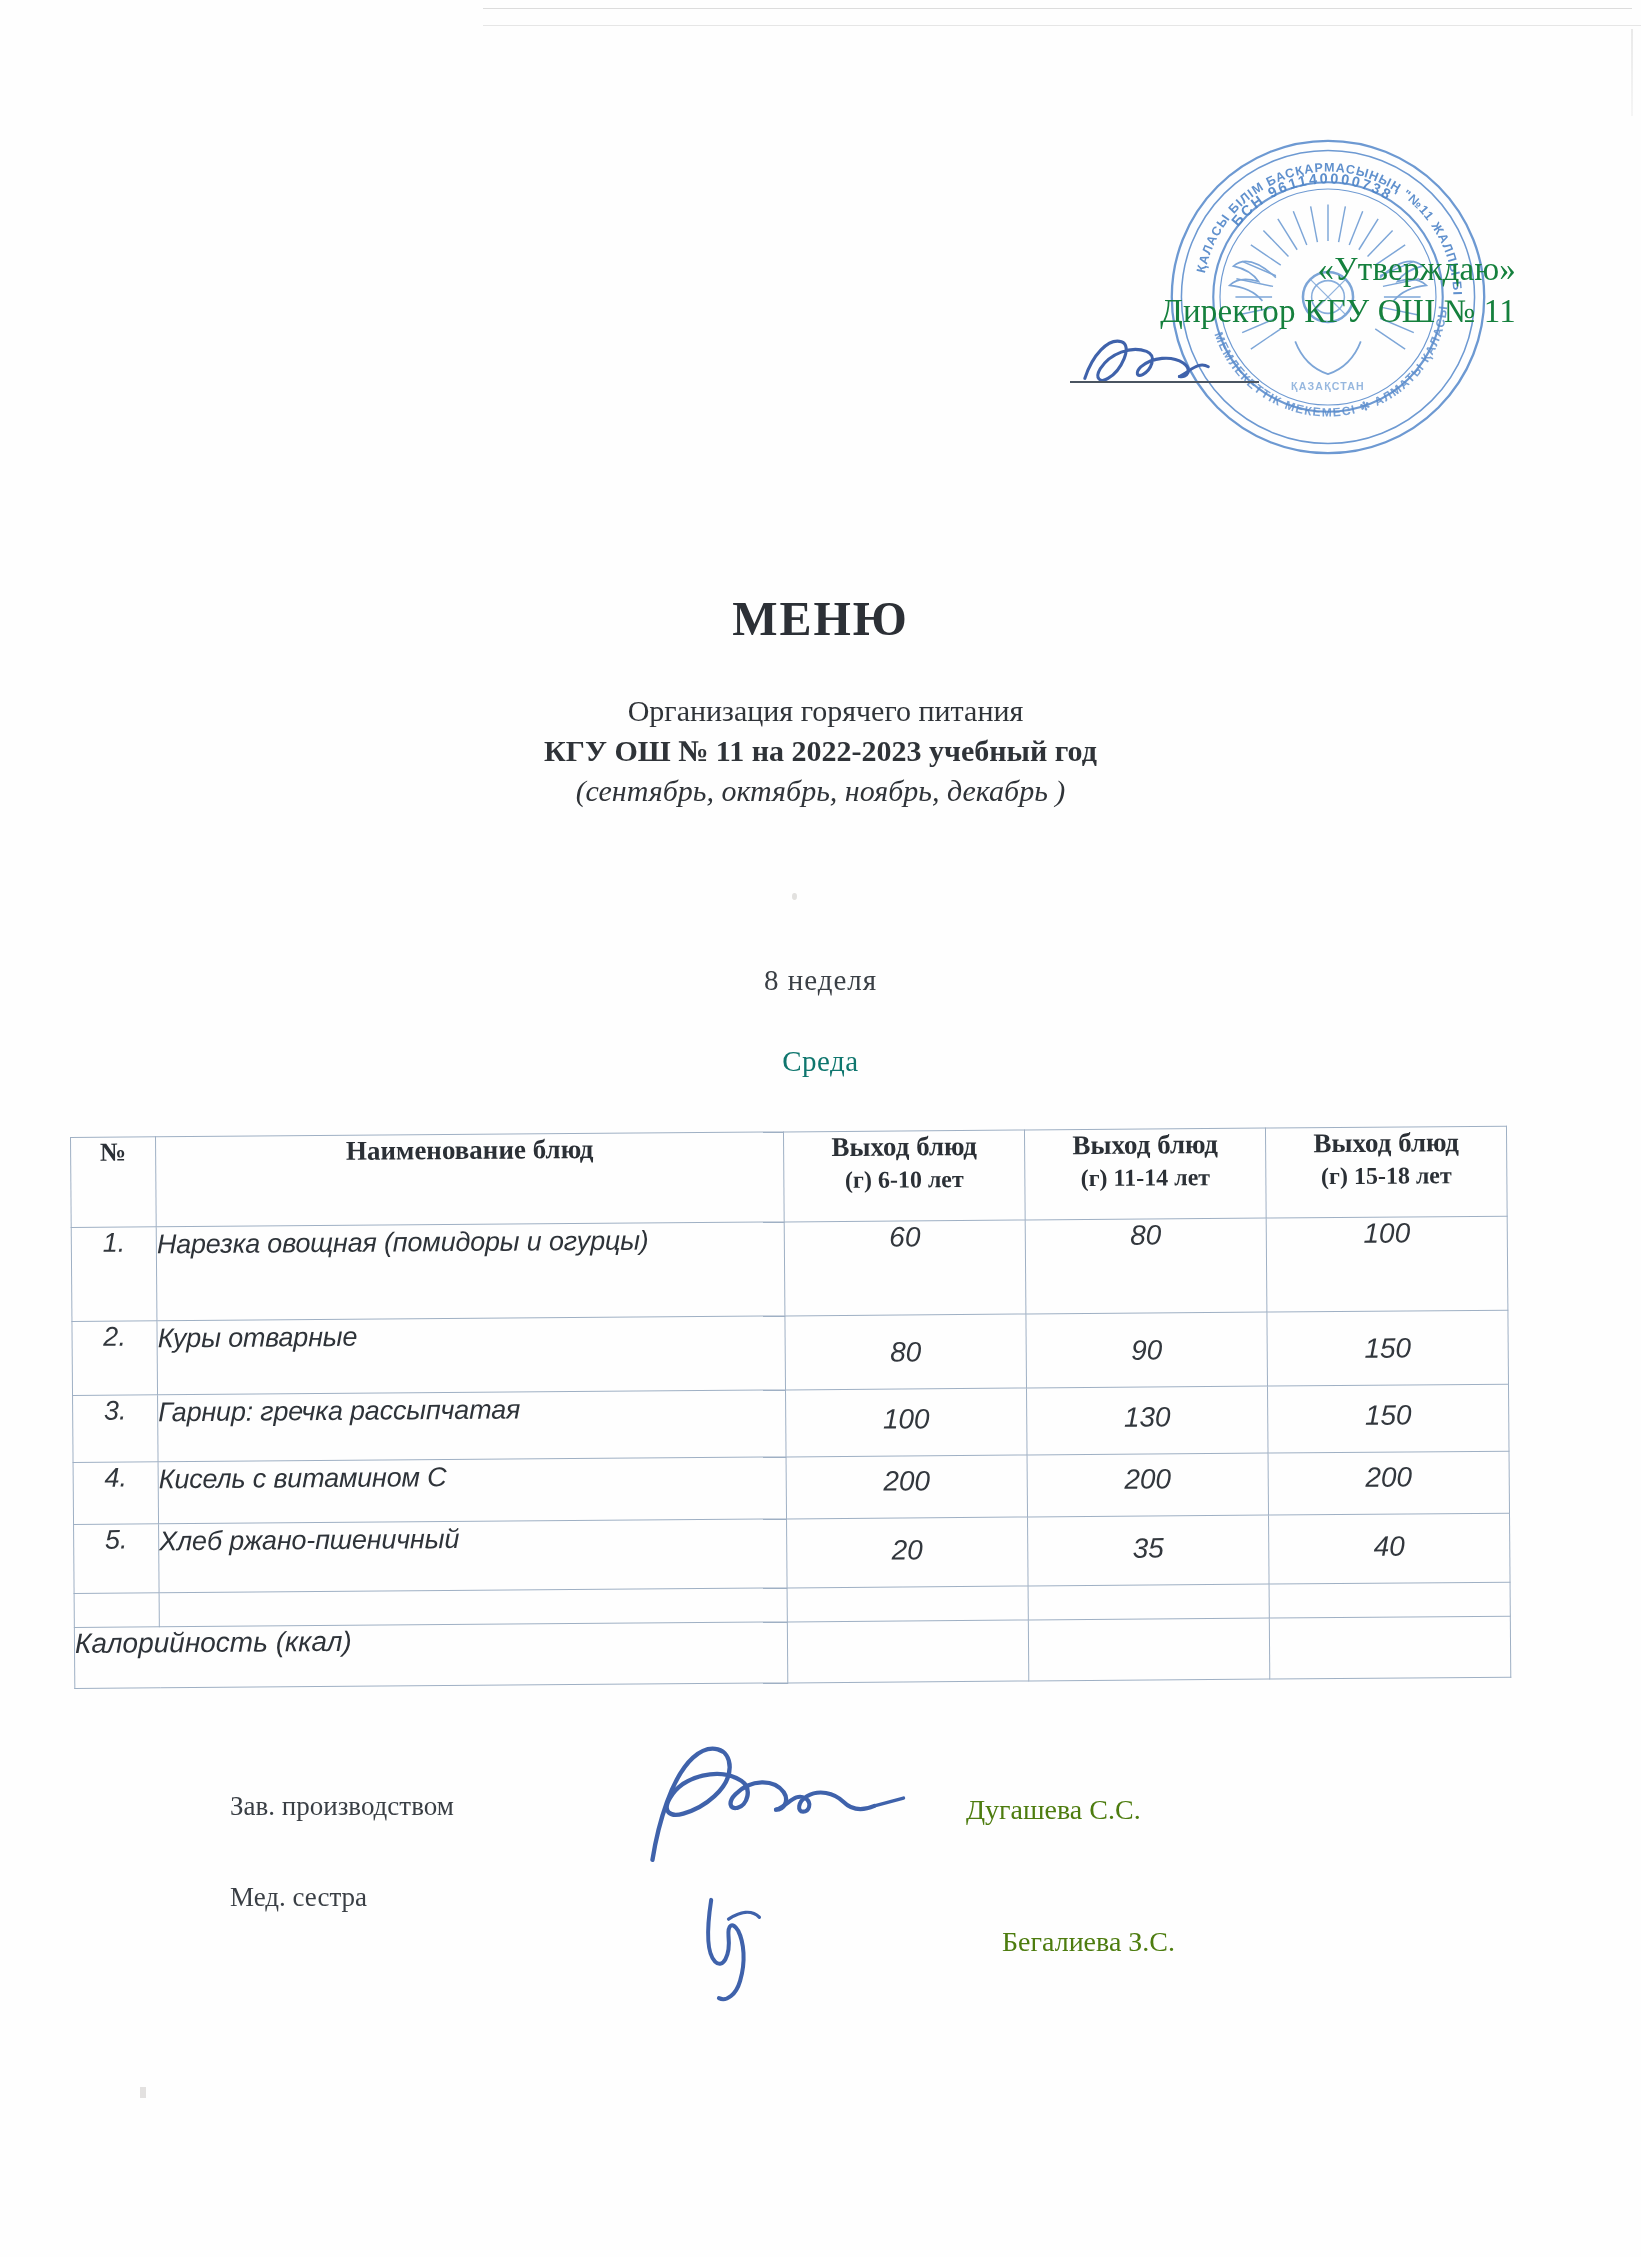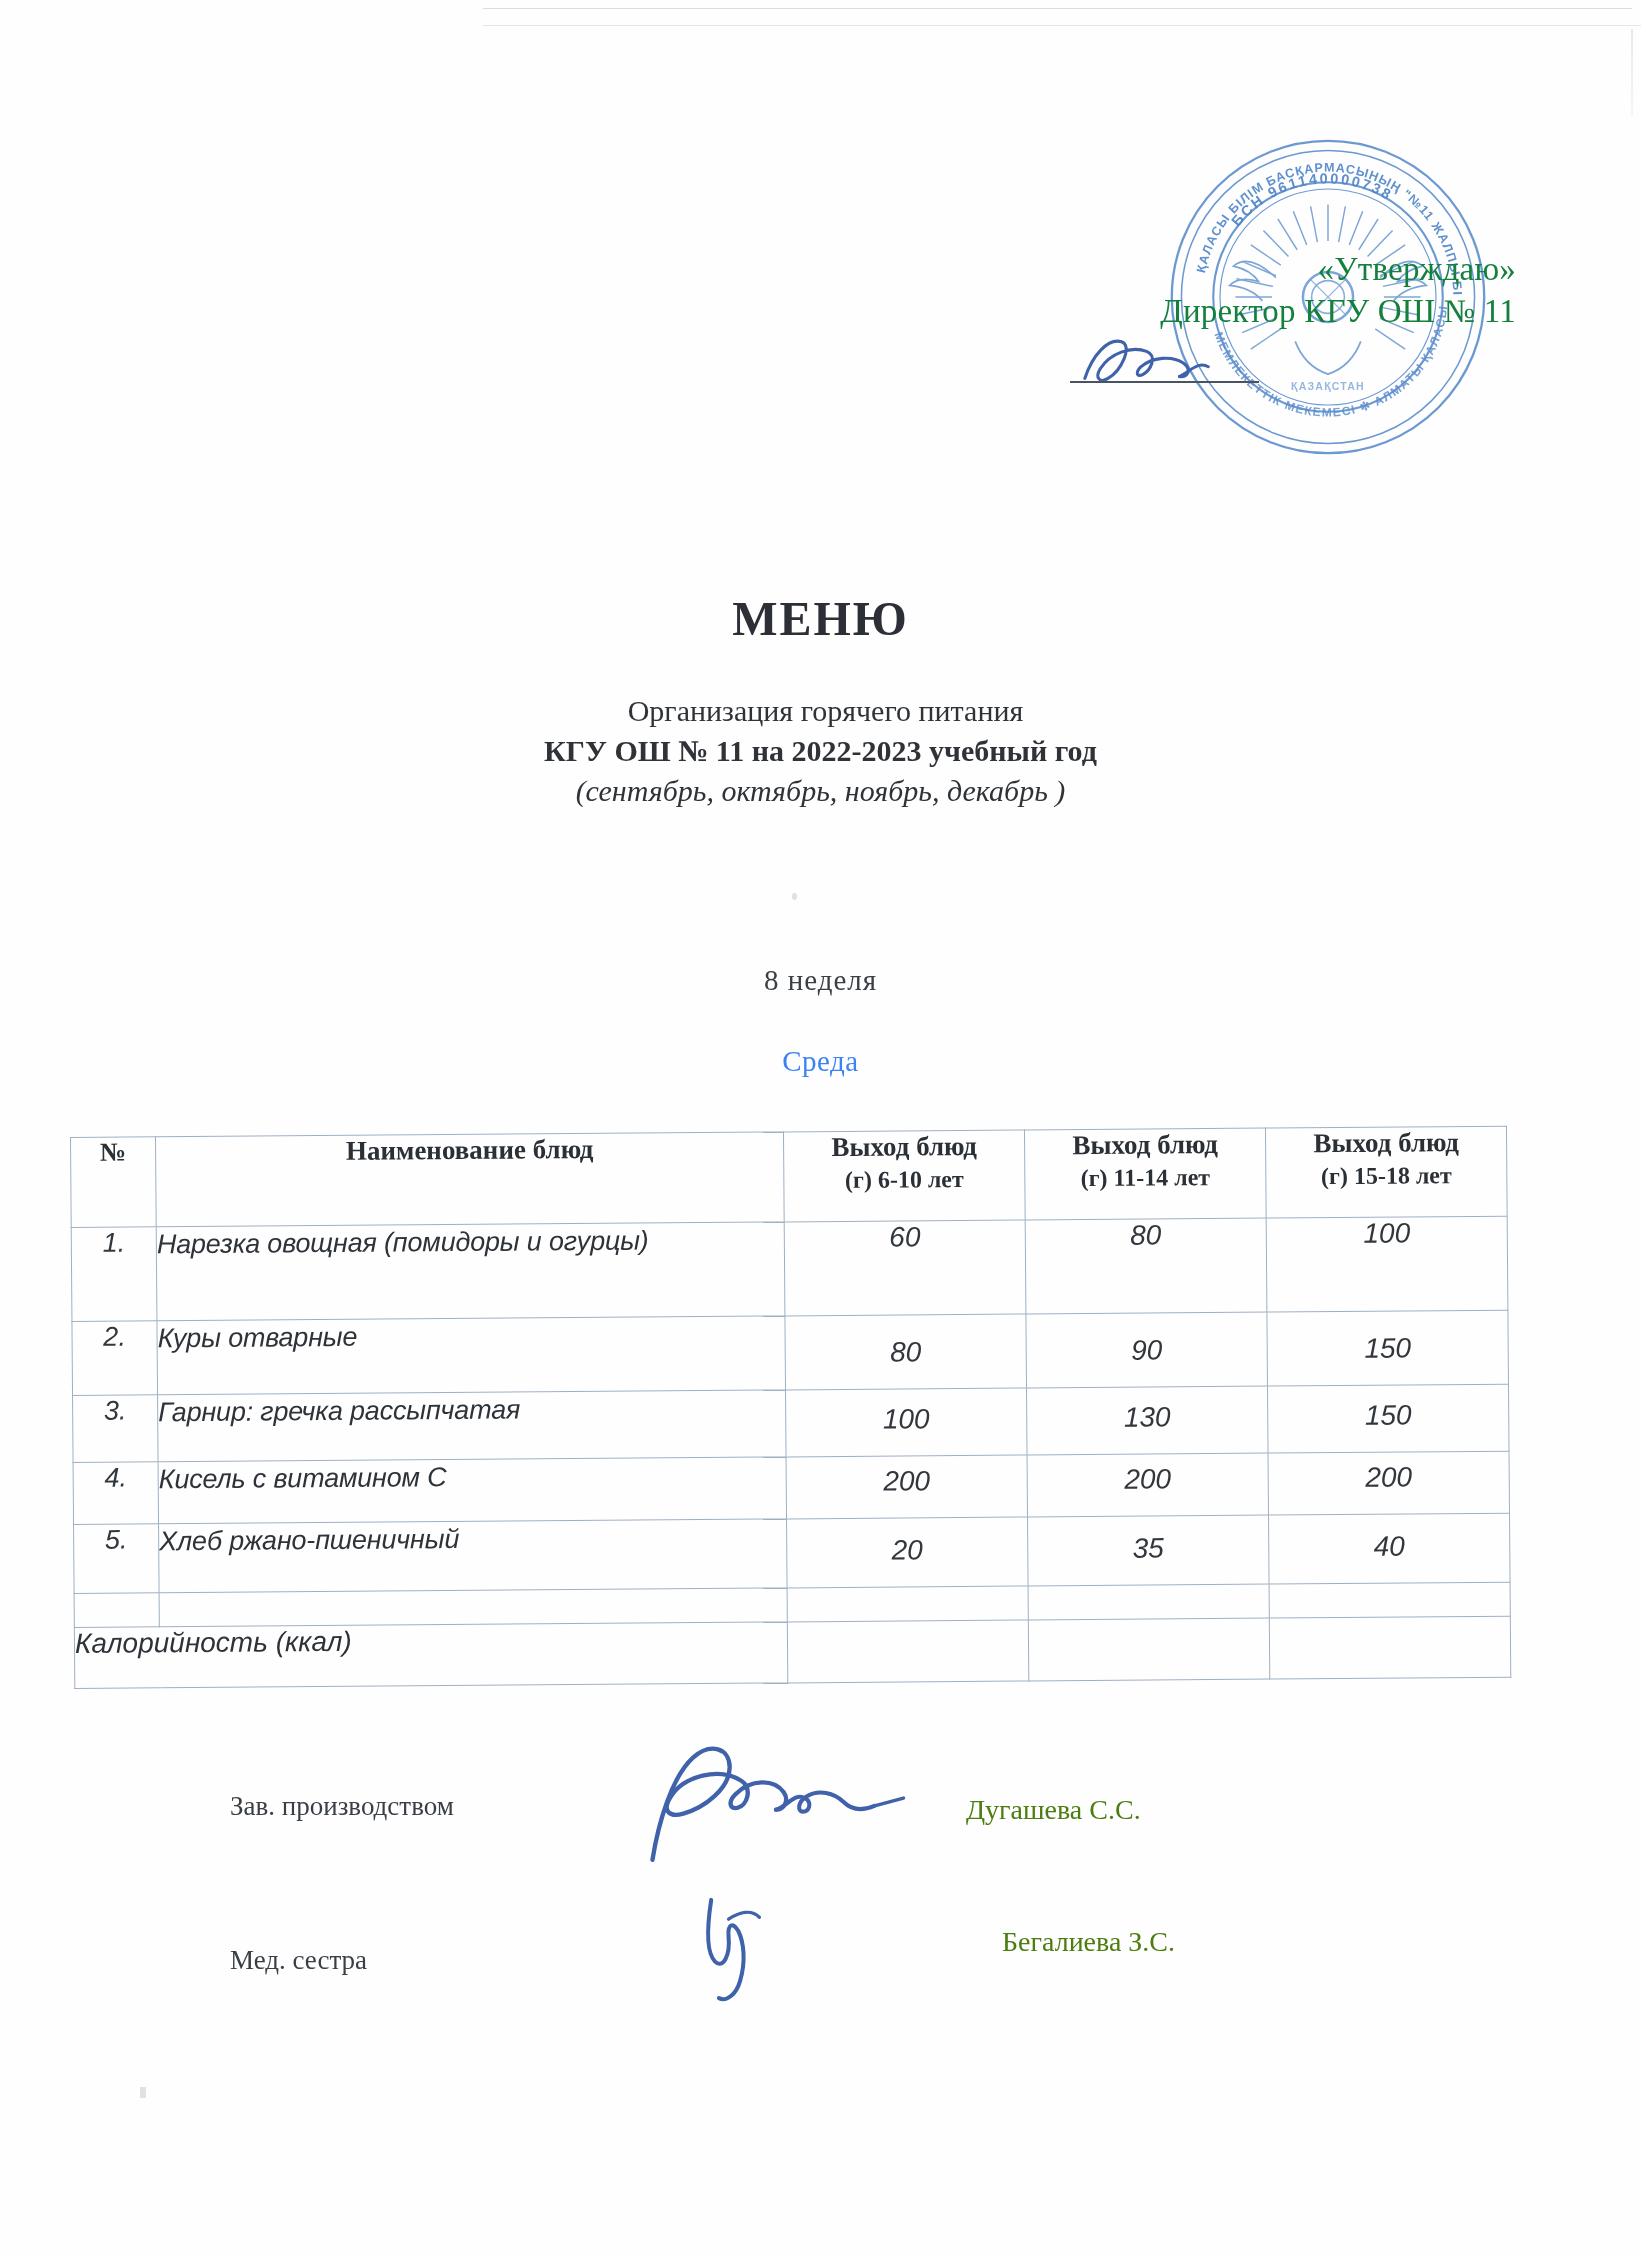--- a/index.html
+++ b/index.html
@@ -77,21 +77,21 @@
   }
   .subtitle .l1{font-weight:normal;padding-left:10px;}
   .subtitle .l2{font-weight:bold;}
   .subtitle .l3{font-style:italic;font-weight:normal;}
   .week-line{
     position:absolute;left:0;right:0;top:964px;
     text-align:center;font-size:29px;color:#3a3f45;letter-spacing:1px;
   }
   .day-line{
     position:absolute;left:0;right:0;top:1045px;
-    text-align:center;font-size:29px;color:#3b82f6;letter-spacing:0.5px;
+    text-align:center;font-size:29px;color:#0f766e;letter-spacing:0.5px;
   }
 
   
   .table-area{
     position:absolute;left:70px;top:1137px;width:1437px;height:521px;
     transform:rotate(-0.45deg);
     transform-origin:0 0;
   }
   table.menu{
     border-collapse:collapse;width:1437px;table-layout:fixed;
@@ -163,21 +163,21 @@
   }
 
   
   .sig-block{position:absolute;left:0;top:0;width:1641px;height:2257px;pointer-events:none;padding-left:36px;}
   .sig-role{
     position:absolute;
     font-family:"Liberation Serif", serif;
     font-size:27px;color:#3a3f45;
   }
   .sig-role.r1{left:230px;top:1791px;}
-  .sig-role.r2{left:230px;top:1945px;}
+  .sig-role.r2{left:230px;top:1882px;}
   .sig-name{
     position:absolute;
     font-family:"Liberation Serif", serif;
     font-size:28px;color:#4d7c0f;
   }
   .sig-name.n1{left:966px;top:1794px;}
   .sig-name.n2{left:966px;top:1926px;margin-left:36px;}
   .sig-mark{position:absolute;}
   .sig-mark.m1{left:637px;top:1738px;width:280px;height:126px;}
   .sig-mark.m2{left:690px;top:1892px;width:106px;height:116px;}

